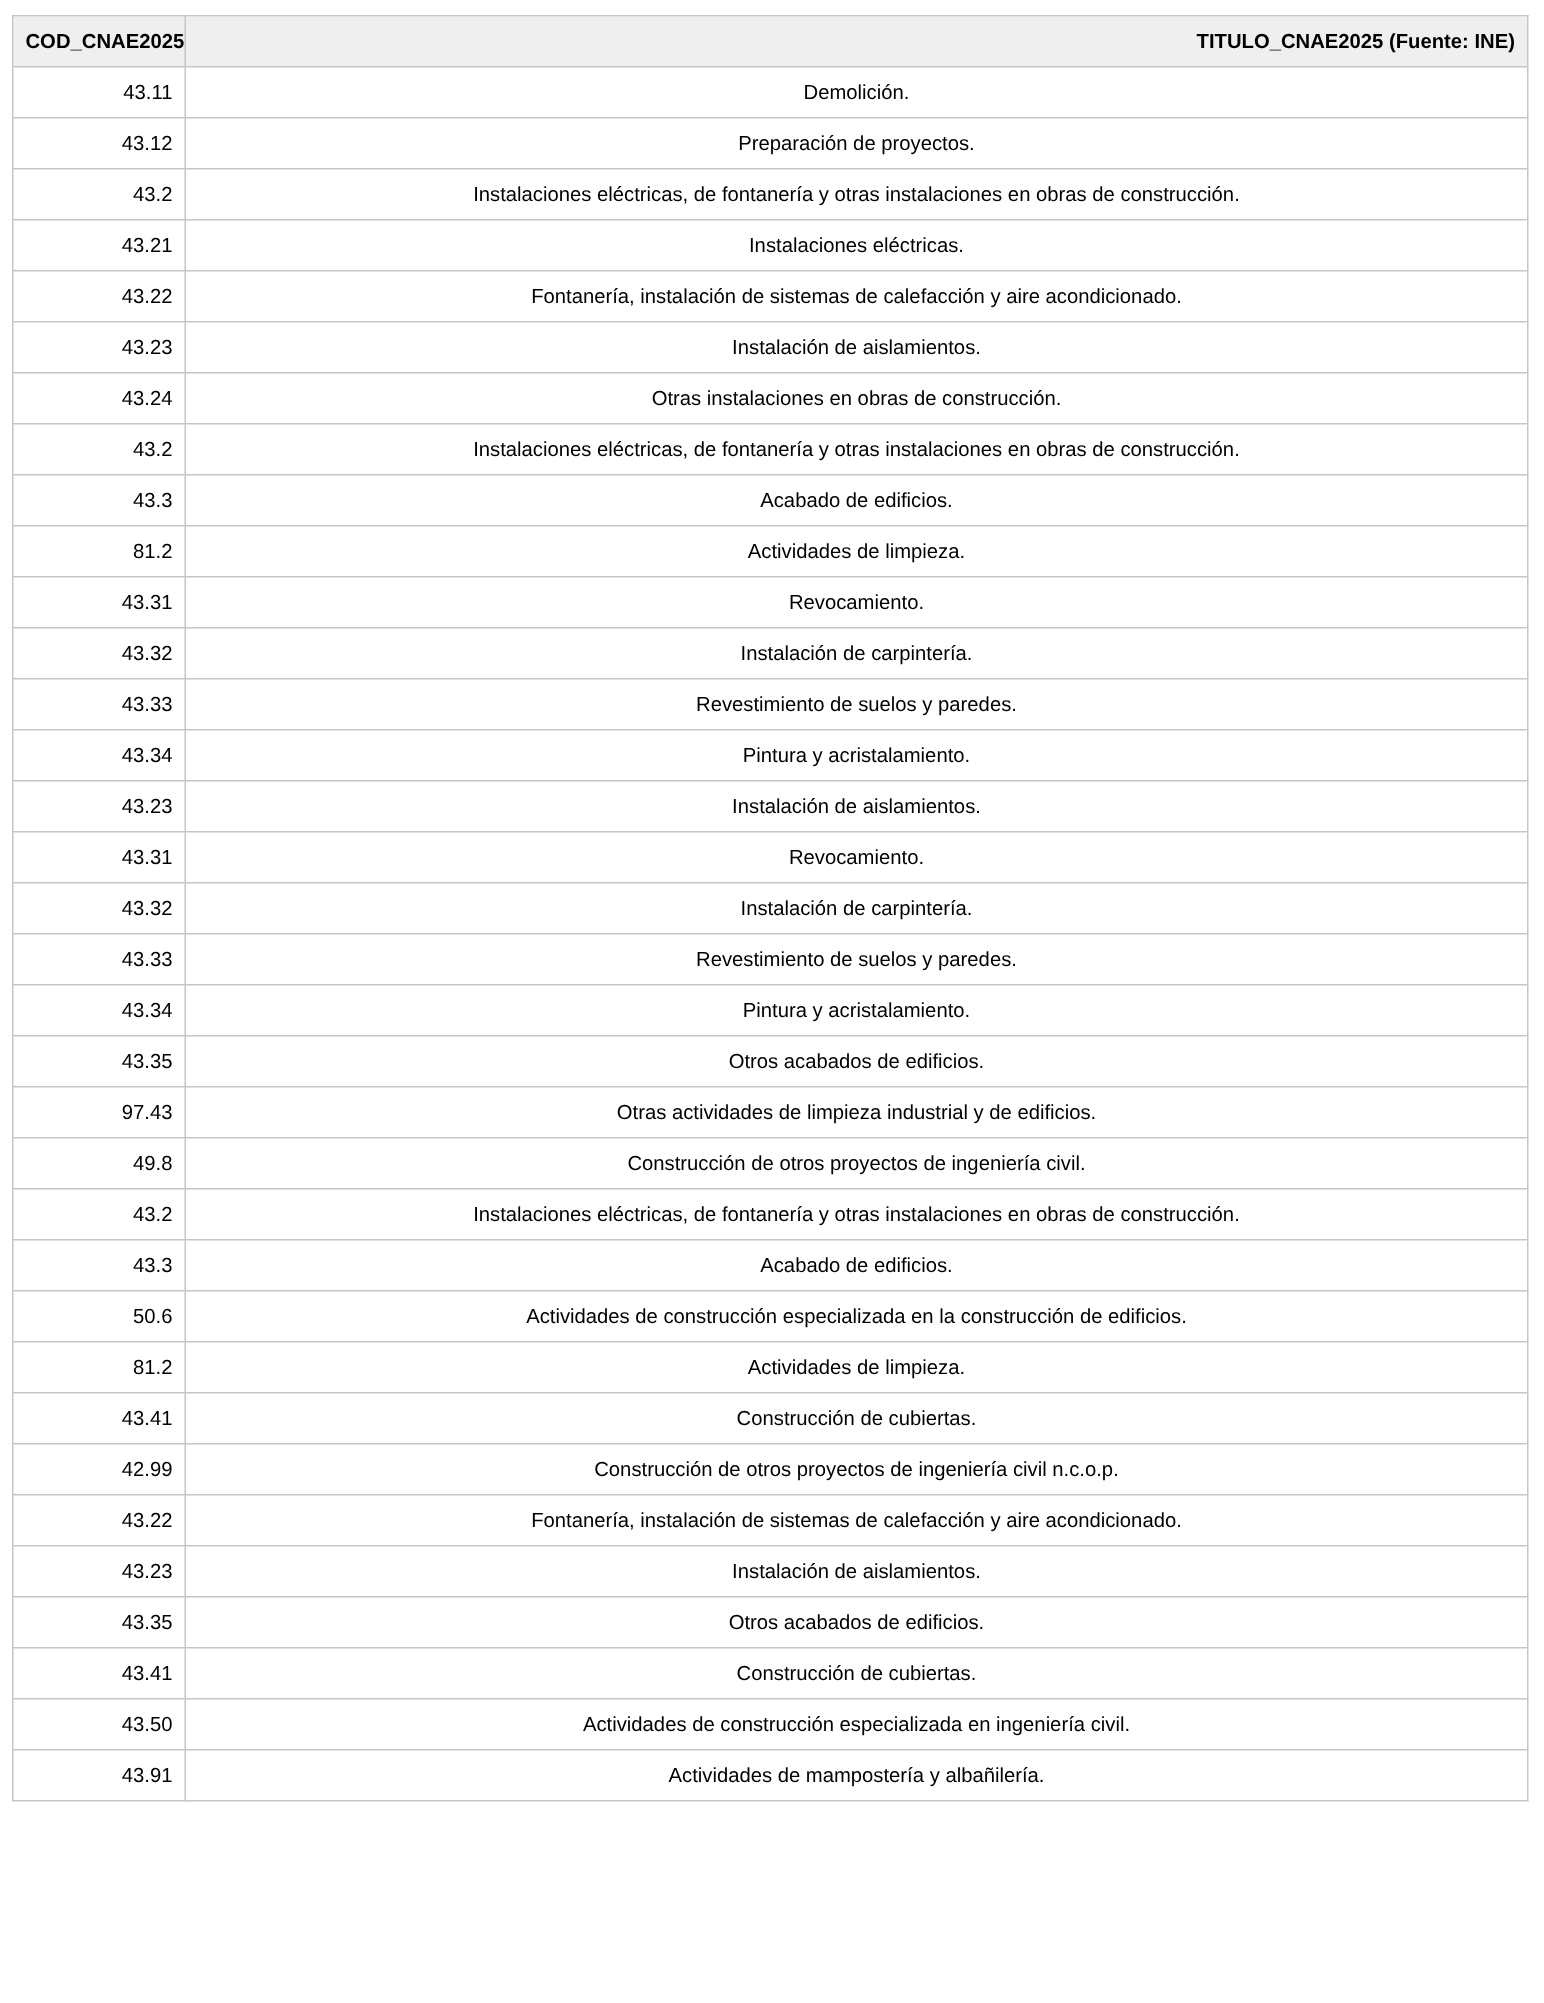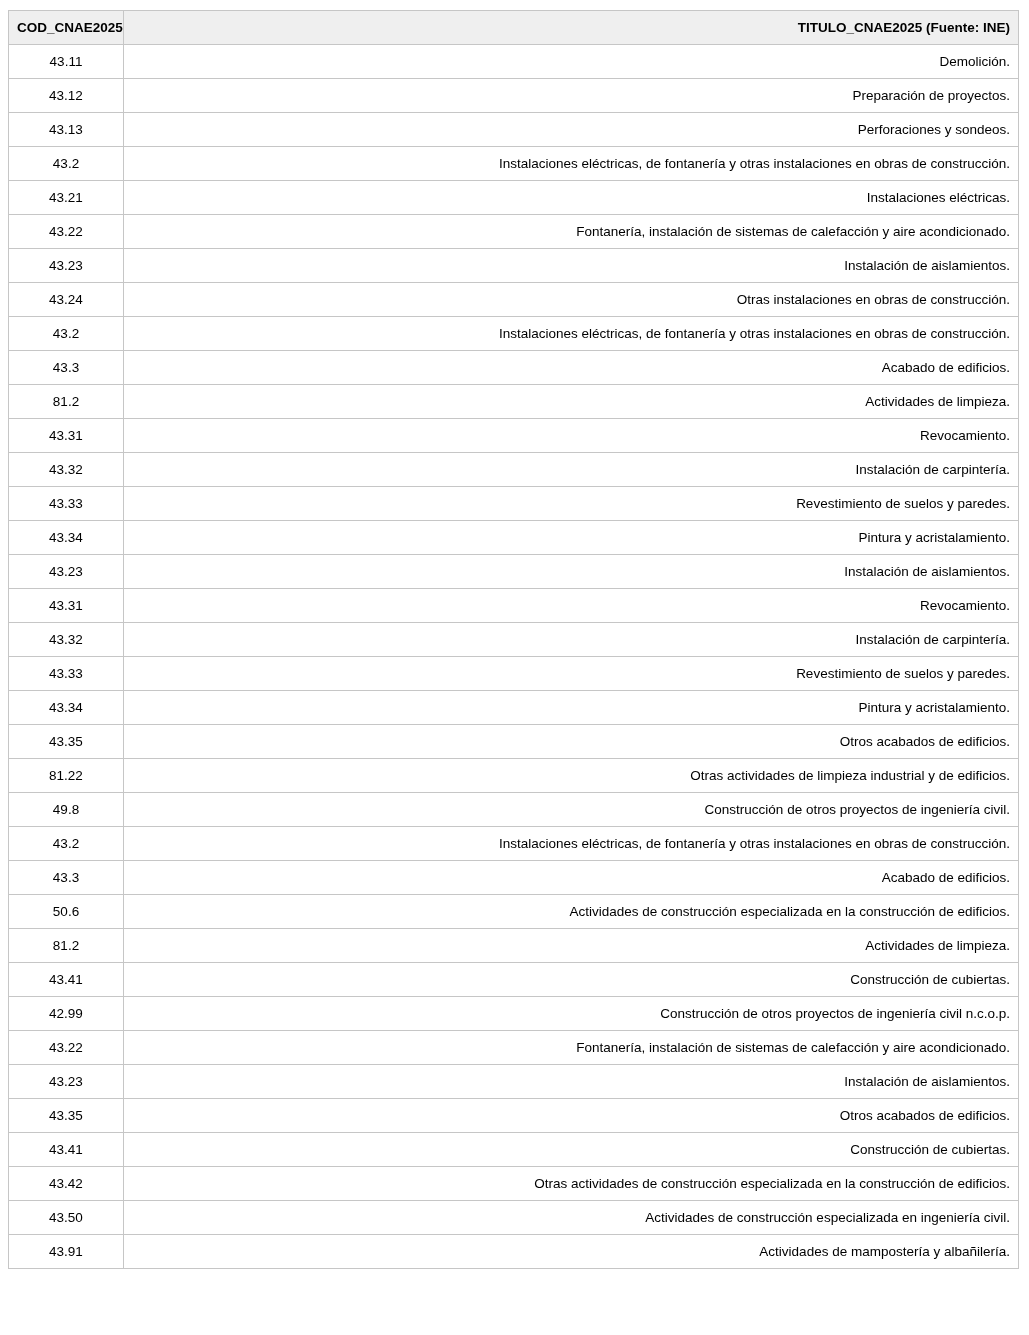--- a/index.html
+++ b/index.html
@@ -38,24 +38,24 @@
     font-weight: bold;
   }
   th.col-code {
     width: 115px;
     text-align: left;
   }
   th.col-title {
     text-align: right;
   }
   td.code-cell {
+    text-align: right;
+  }
+  td.title-cell {
     text-align: center;
-  }
-  td.title-cell {
-    text-align: right;
     padding-left: 11px;
   }
 </style>
 </head>
 <body>
 
 <div class="page">
   <table class="cnae">
     <thead>
       <tr>
@@ -66,24 +66,20 @@
     <tbody id="table-body">
         <tr>
           <td class="code-cell">43.11</td>
           <td class="title-cell">Demolición.</td>
         </tr>
         <tr>
           <td class="code-cell">43.12</td>
           <td class="title-cell">Preparación de proyectos.</td>
         </tr>
         <tr>
-          <td class="code-cell">43.13</td>
-          <td class="title-cell">Perforaciones y sondeos.</td>
-        </tr>
-        <tr>
           <td class="code-cell">43.2</td>
           <td class="title-cell">Instalaciones eléctricas, de fontanería y otras instalaciones en obras de construcción.</td>
         </tr>
         <tr>
           <td class="code-cell">43.21</td>
           <td class="title-cell">Instalaciones eléctricas.</td>
         </tr>
         <tr>
           <td class="code-cell">43.22</td>
           <td class="title-cell">Fontanería, instalación de sistemas de calefacción y aire acondicionado.</td>
@@ -142,21 +138,21 @@
         </tr>
         <tr>
           <td class="code-cell">43.34</td>
           <td class="title-cell">Pintura y acristalamiento.</td>
         </tr>
         <tr>
           <td class="code-cell">43.35</td>
           <td class="title-cell">Otros acabados de edificios.</td>
         </tr>
         <tr>
-          <td class="code-cell">81.22</td>
+          <td class="code-cell">97.43</td>
           <td class="title-cell">Otras actividades de limpieza industrial y de edificios.</td>
         </tr>
         <tr>
           <td class="code-cell">49.8</td>
           <td class="title-cell">Construcción de otros proyectos de ingeniería civil.</td>
         </tr>
         <tr>
           <td class="code-cell">43.2</td>
           <td class="title-cell">Instalaciones eléctricas, de fontanería y otras instalaciones en obras de construcción.</td>
         </tr>
@@ -188,24 +184,20 @@
           <td class="code-cell">43.23</td>
           <td class="title-cell">Instalación de aislamientos.</td>
         </tr>
         <tr>
           <td class="code-cell">43.35</td>
           <td class="title-cell">Otros acabados de edificios.</td>
         </tr>
         <tr>
           <td class="code-cell">43.41</td>
           <td class="title-cell">Construcción de cubiertas.</td>
-        </tr>
-        <tr>
-          <td class="code-cell">43.42</td>
-          <td class="title-cell">Otras actividades de construcción especializada en la construcción de edificios.</td>
         </tr>
         <tr>
           <td class="code-cell">43.50</td>
           <td class="title-cell">Actividades de construcción especializada en ingeniería civil.</td>
         </tr>
         <tr>
           <td class="code-cell">43.91</td>
           <td class="title-cell">Actividades de mampostería y albañilería.</td>
         </tr>
       </tbody>

